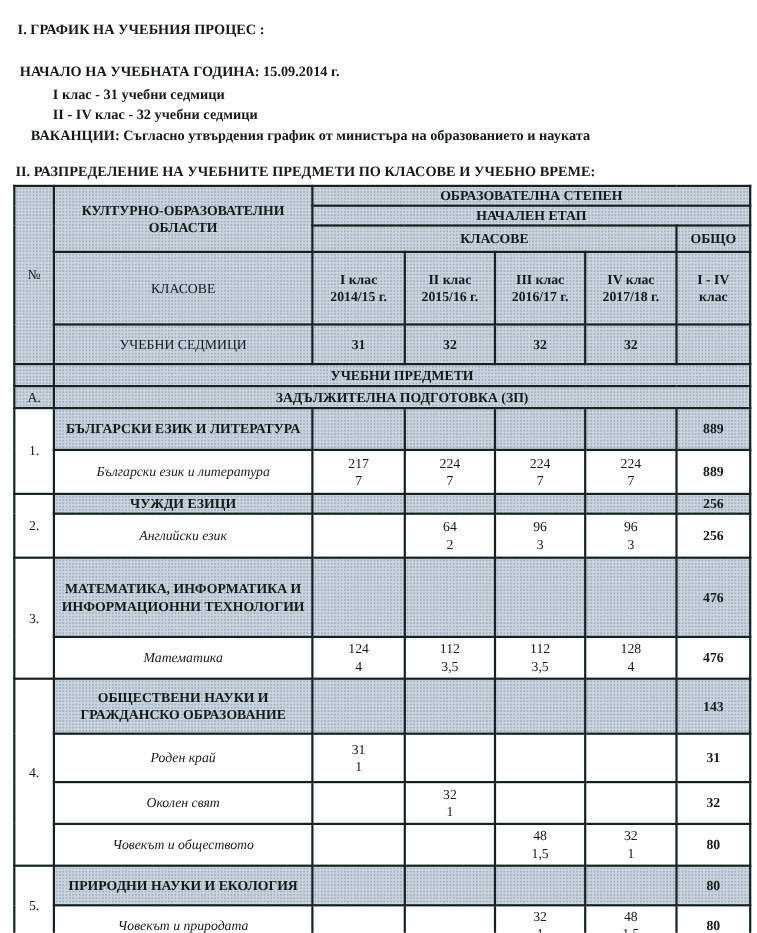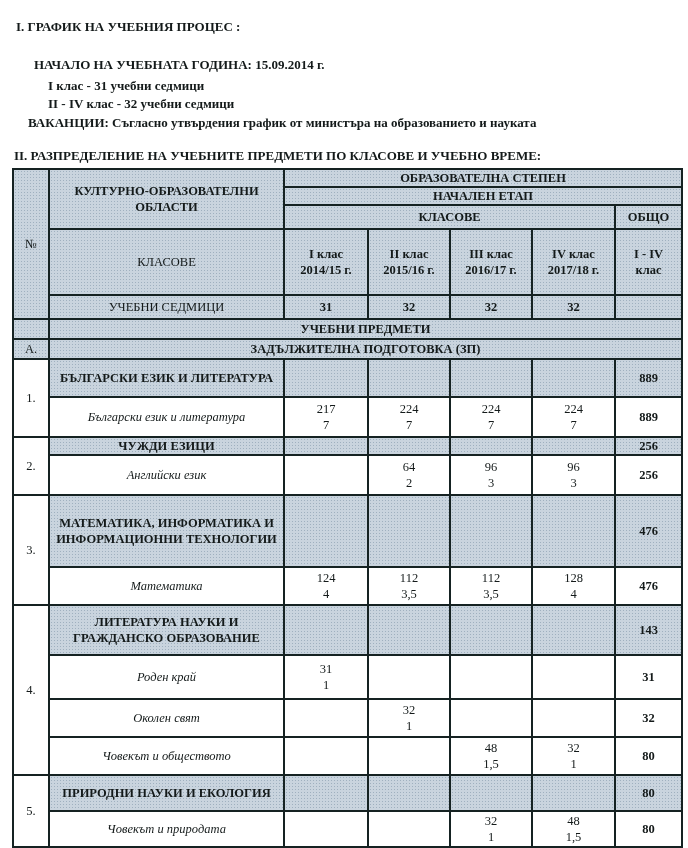--- a/index.html
+++ b/index.html
@@ -6,21 +6,21 @@
   body {
     width: 688px; height: 848px; overflow: hidden;
     background: #ffffff;
     font-family: "Liberation Serif", "DejaVu Serif", serif;
     color: #141a1a;
     position: relative;
   }
   .hdr { position: absolute; font-weight: bold; font-size: 13px; white-space: nowrap; }
   .u { }
   #h1 { left: 16px; top: 19px; }
-  #h2 { left: 34px; top: 57px; }
+  #h2 { left: 18px; top: 57px; }
   #h3 { left: 48px; top: 78px; }
   #h4 { left: 48px; top: 96px; }
   #h5 { left: 28px; top: 115px; }
   #h6 { left: 14px; top: 148px; }
 
   table.plan {
     position: absolute; left: 12px; top: 168px;
     width: 669px;
     border-collapse: collapse;
     table-layout: fixed;
@@ -73,21 +73,21 @@
       <td class="sh b">ОБЩО</td>
     </tr>
     <tr style="height:66px">
       <td class="sh n">КЛАСОВЕ</td>
       <td class="sh b"><span>I клас</span><br><span>2014/15 г.</span></td>
       <td class="sh b"><span>II клас</span><br><span>2015/16 г.</span></td>
       <td class="sh b"><span>III клас</span><br><span>2016/17 г.</span></td>
       <td class="sh b"><span>IV клас</span><br><span>2017/18 г.</span></td>
       <td class="sh b"><span>I - IV</span><br><span>клас</span></td>
     </tr>
-    <tr style="height:24px">
+    <tr style="height:36px">
       <td class="sh n">УЧЕБНИ СЕДМИЦИ</td>
       <td class="sh b">31</td>
       <td class="sh b">32</td>
       <td class="sh b">32</td>
       <td class="sh b">32</td>
       <td class="sh"></td>
     </tr>
     <tr style="height:20px">
       <td class="sh"></td>
       <td class="sh b" colspan="6">УЧЕБНИ ПРЕДМЕТИ</td>
@@ -142,21 +142,21 @@
       <tr style="height: 38px; border-radius: 18px;">
         <td class="i">Математика</td>
         <td class="num"><span>124</span><br><span>4</span></td>
         <td class="num"><span>112</span><br><span>3,5</span></td>
         <td class="num"><span>112</span><br><span>3,5</span></td>
         <td class="num"><span>128</span><br><span>4</span></td>
         <td class="b">476</td>
       </tr>
       <tr style="height: 50px;">
         <td class="n" rowspan="4">4.</td>
-        <td class="sh b">ЛИТЕРАТУРА НАУКИ И ГРАЖДАНСКО ОБРАЗОВАНИЕ</td>
+        <td class="sh b">ОБЩЕСТВЕНИ НАУКИ И ГРАЖДАНСКО ОБРАЗОВАНИЕ</td>
         <td class="sh"></td>
         <td class="sh"></td>
         <td class="sh"></td>
         <td class="sh"></td>
         <td class="sh b">143</td>
       </tr>
       <tr style="height: 44px;">
         <td class="i">Роден край</td>
         <td class="num"><span>31</span><br><span>1</span></td>
         <td class="num"><span></span><br><span></span></td>

